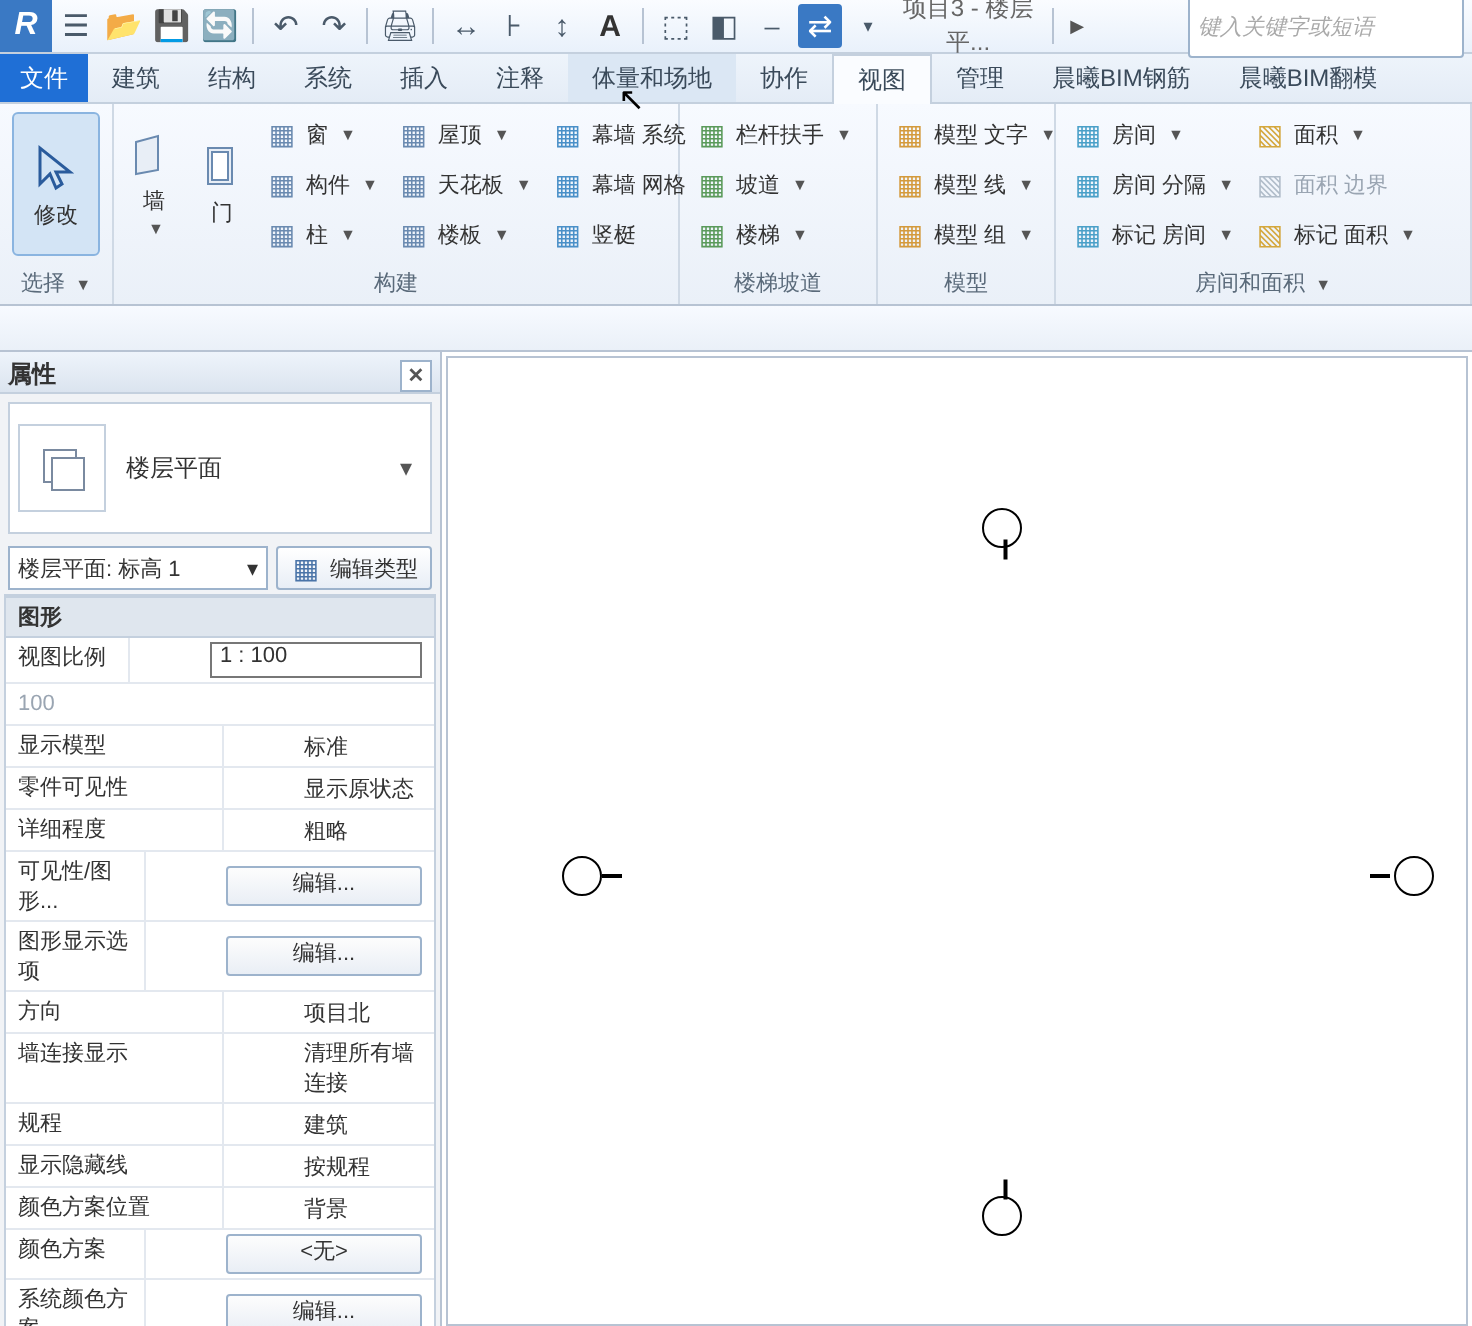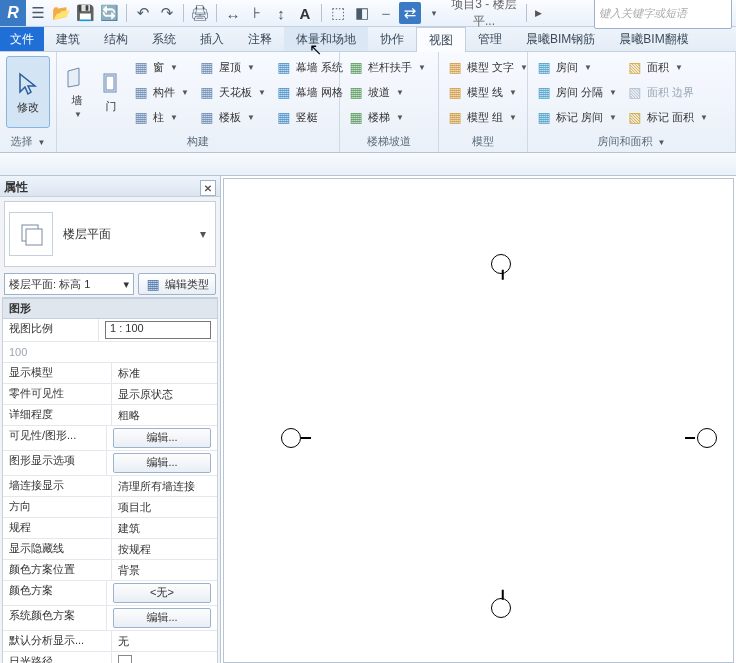--- a/index.html
+++ b/index.html
@@ -43,21 +43,21 @@
   .close-x { width:14px; height:14px; border:1px solid #9db3cc; background:#fff; display:flex; align-items:center; justify-content:center; font-size:10px; color:#555; }
   .type-sel { height:56px; background:#fff; margin:4px; border:1px solid #c4d0de; display:flex; align-items:center; padding:4px; gap:10px; position:relative; }
   .type-glyph { width:42px; height:42px; border:1px solid #c4d0de; background:#fff; display:flex; align-items:center; justify-content:center; }
   .type-text { flex:1; font-size:12px; color:#333; }
   .type-drop { position:absolute; right:4px; top:4px; bottom:4px; width:16px; display:flex; align-items:center; justify-content:center; color:#555; }
   .inst-row { height:22px; display:flex; align-items:center; margin:2px 4px; gap:4px; }
   .inst-combo { flex:1; height:20px; border:1px solid #9db3cc; background:#fff; display:flex; align-items:center; padding:0 4px; justify-content:space-between; font-size:11px;text-align:right;}
   .edit-type-btn { height:20px; border:1px solid #9db3cc; background:linear-gradient(#fff,#e8eef6); display:flex; align-items:center; padding:0 6px; gap:4px; font-size:11px; border-radius:2px;}
   .prop-grid { flex:1; overflow:auto; background:#fff; margin:0 2px; border:1px solid #c4d0de; font-size:11px; }
   .sect { background:#dfe6ee; font-weight:bold; padding:2px 6px; border-top:1px solid #c4d0de; border-bottom:1px solid #c4d0de; }
-  .prow { display:flex; border-bottom:1px solid #e3e8ef; min-height:20px; }
+  .prow { display:flex; border-bottom:1px solid #e3e8ef; min-height:20px;gap:34px; }
   .pname { width:96px; padding:2px 6px; border-right:1px solid #e3e8ef; color:#333; }
   .pval { flex:1; padding:2px 6px; color:#333; display:flex; align-items:center; }
   .disabled-row .pname, .disabled-row .pval { color:#9aa5b2; }
   .val-btn { height:18px; width:96px; border:1px solid #9db3cc; background:linear-gradient(#fdfdfd,#e9eef5); text-align:center; border-radius:2px; line-height:16px; font-size:11px; }
   .val-input { height:16px; width:96px; border:1px solid #777; background:#fff; padding:0 4px; font-size:11px; }
   .chk { width:12px; height:12px; border:1px solid #888; background:#fff; }
   
   .canvas-wrap { flex:1; position:relative; background:#fff; border:1px solid #b7c3d3; margin:2px; }
   .level-node { position:absolute; }
   .lvnode-shape { width:18px; height:18px; border:1.6px solid #000; border-radius:50%; background:#fff; }
@@ -347,26 +347,26 @@
             <div class="val-btn">编辑...</div>
           </div>
         </div>
         <div class="prow">
           <div class="pname">图形显示选项</div>
           <div class="pval">
             <div class="val-btn">编辑...</div>
           </div>
         </div>
         <div class="prow">
+          <div class="pname">方向</div>
+          <div class="pval">项目北</div>
+        </div>
+        <div class="prow">
           <div class="pname">墙连接显示</div>
           <div class="pval">清理所有墙连接</div>
-        </div>
-        <div class="prow">
-          <div class="pname">方向</div>
-          <div class="pval">项目北</div>
         </div>
         <div class="prow">
           <div class="pname">规程</div>
           <div class="pval">建筑</div>
         </div>
         <div class="prow">
           <div class="pname">显示隐藏线</div>
           <div class="pval">按规程</div>
         </div>
         <div class="prow">

